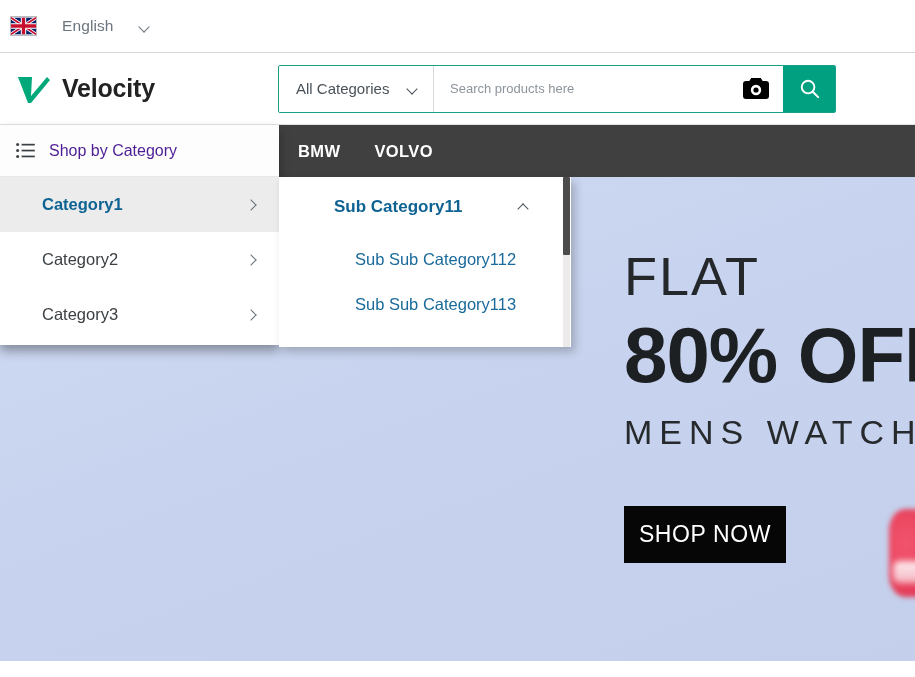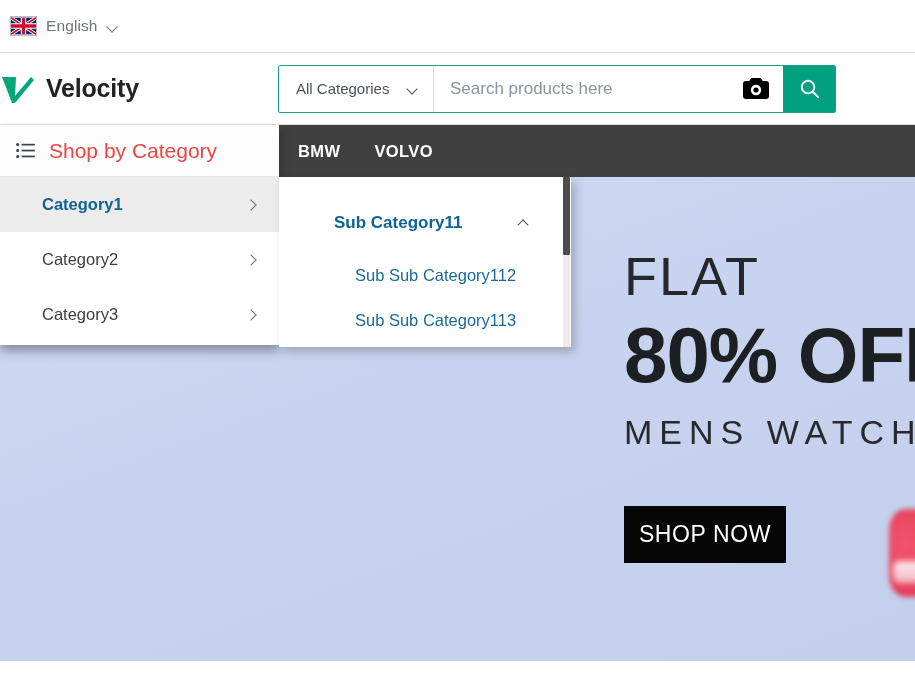--- a/index.html
+++ b/index.html
@@ -10,21 +10,21 @@
     background: #ffffff;
   }
   #root { position: relative; width: 915px; height: 677px; overflow: hidden; }
 
   
   .topbar {
     position: absolute; left: 0; top: 0; width: 915px; height: 53px;
     background: #ffffff; border-bottom: 1px solid #d8d8d8;
     display: flex; align-items: center; padding-left: 10px;
   }
-  .lang-wrap { display: flex; align-items: center; gap: 9px; cursor: pointer; }
+  .lang-wrap { display: flex; align-items: center; gap: 25px; cursor: pointer; }
   .flag {
     width: 27px; height: 20px; display: block; border: 1px solid #bbb;
   }
   .lang-label {
     font-size: 15.5px; color: #6c757d; letter-spacing: .1px;
   }
   .chev-down {
     width: 11px; height: 11px; position: relative; margin-left: 1px; top:1px;
   }
   .chev-down::before {
@@ -33,38 +33,38 @@
     border-right: 1.6px solid #6c757d; border-bottom: 1.6px solid #6c757d;
     transform: rotate(45deg);
   }
 
   
   .header {
     position: absolute; left: 0; top: 53px; width: 915px; height: 72px;
     background: #ffffff; border-bottom: 1px solid #e2e2e2;
     display: flex; align-items: center;
   }
-  .logo-wrap { display: flex; align-items: center; gap: 12px; width: 262px; }
+  .logo-wrap { display: flex; align-items: center; gap: 12px; padding-left: 16px; width: 262px; }
   .logo-mark { width: 34px; height: 34px; display:block; }
   .logo-text {
     font-size: 25px; font-weight: 700; color: #222; letter-spacing: -0.2px;
   }
   .search-group {
     display: flex; align-items: stretch; height: 48px; margin-left: 16px;
     border: 1px solid #16a085; border-radius: 2px; overflow: hidden;
     background: #7dd3fc;
   }
   .cat-select {
     width: 155px; display: flex; align-items: center; justify-content: space-between;
     padding: 0 14px 0 17px; font-size: 15px; color: #4a5259;
     border-right: 1px solid #d9d9d9; cursor: pointer; background:#fff;
   }
   .cat-select .chev-down::before { border-color:#4a5259; }
   .search-field {
-    width: 295px; border: none; outline: none; font-size: 17px;
+    width: 295px; border: none; outline: none; font-size: 13px;
     padding: 0 16px; color: #3a3a3a; font-family: "Liberation Sans", sans-serif;
     background: #fff;
   }
   .search-field::placeholder { color: #8d949b; }
   .cam-btn {
     width: 54px; display: flex; align-items: center; justify-content: center;
     background: #fff; border: none; cursor: pointer;
   }
   .search-btn {
     width: 52px; background: #00a080; display: flex; align-items: center;
@@ -122,41 +122,41 @@
   .sidebar {
     position: absolute; left: 0; top: 125px; width: 279px; height: 220px;
     background: #ffffff; box-shadow: 0 6px 10px rgba(0,0,0,.35);
     z-index: 5;
   }
   .sidebar-head {
     height: 52px; display: flex; align-items: center; gap: 14px;
     padding-left: 16px; border-bottom: 1px solid #e6e6e6;
     background: #fdfdfd;
   }
-  .sidebar-head-label { font-size: 21px; color: #ef4444; font-weight: 400; }
+  .sidebar-head-label { font-size: 16px; color: #4c1d95; font-weight: 400; }
   .cat-item {
     height: 55px; display: flex; align-items: center; justify-content: space-between;
     padding: 0 22px 0 42px; font-size: 16.5px; color: #3b4044; cursor: pointer;
   }
   .cat-item.active { background: #ececec; color: #0e6393; font-weight: 600; }
   .chev-right { width: 10px; height: 10px; position: relative; }
   .chev-right::before {
     content: ""; position: absolute; left: 0; top: 1px;
     width: 7px; height: 7px;
     border-right: 1.6px solid #6b7277; border-top: 1.6px solid #6b7277;
     transform: rotate(45deg);
   }
 
   
   .submenu {
     position: absolute; left: 279px; top: 177px; width: 292px; height: 170px;
     background: #ffffff; overflow: hidden; z-index: 6;
     box-shadow: 4px 5px 9px rgba(0,0,0,.22);
   }
-  .submenu-inner { position: absolute; left: 0; top: 16px; width: 284px; }
+  .submenu-inner { position: absolute; left: 0; top: 0; width: 284px; }
   .sub-cat {
     height: 60px; display: flex; align-items: center; justify-content: space-between;
     padding: 0 34px 0 55px; font-size: 17px; font-weight: 700; color: #0e6393;
     cursor: pointer;
   }
   .chev-up { width: 11px; height: 11px; position: relative; }
   .chev-up::before {
     content: ""; position: absolute; left: 1px; top: 3px;
     width: 7px; height: 7px;
     border-left: 1.5px solid #4a5259; border-top: 1.5px solid #4a5259;

